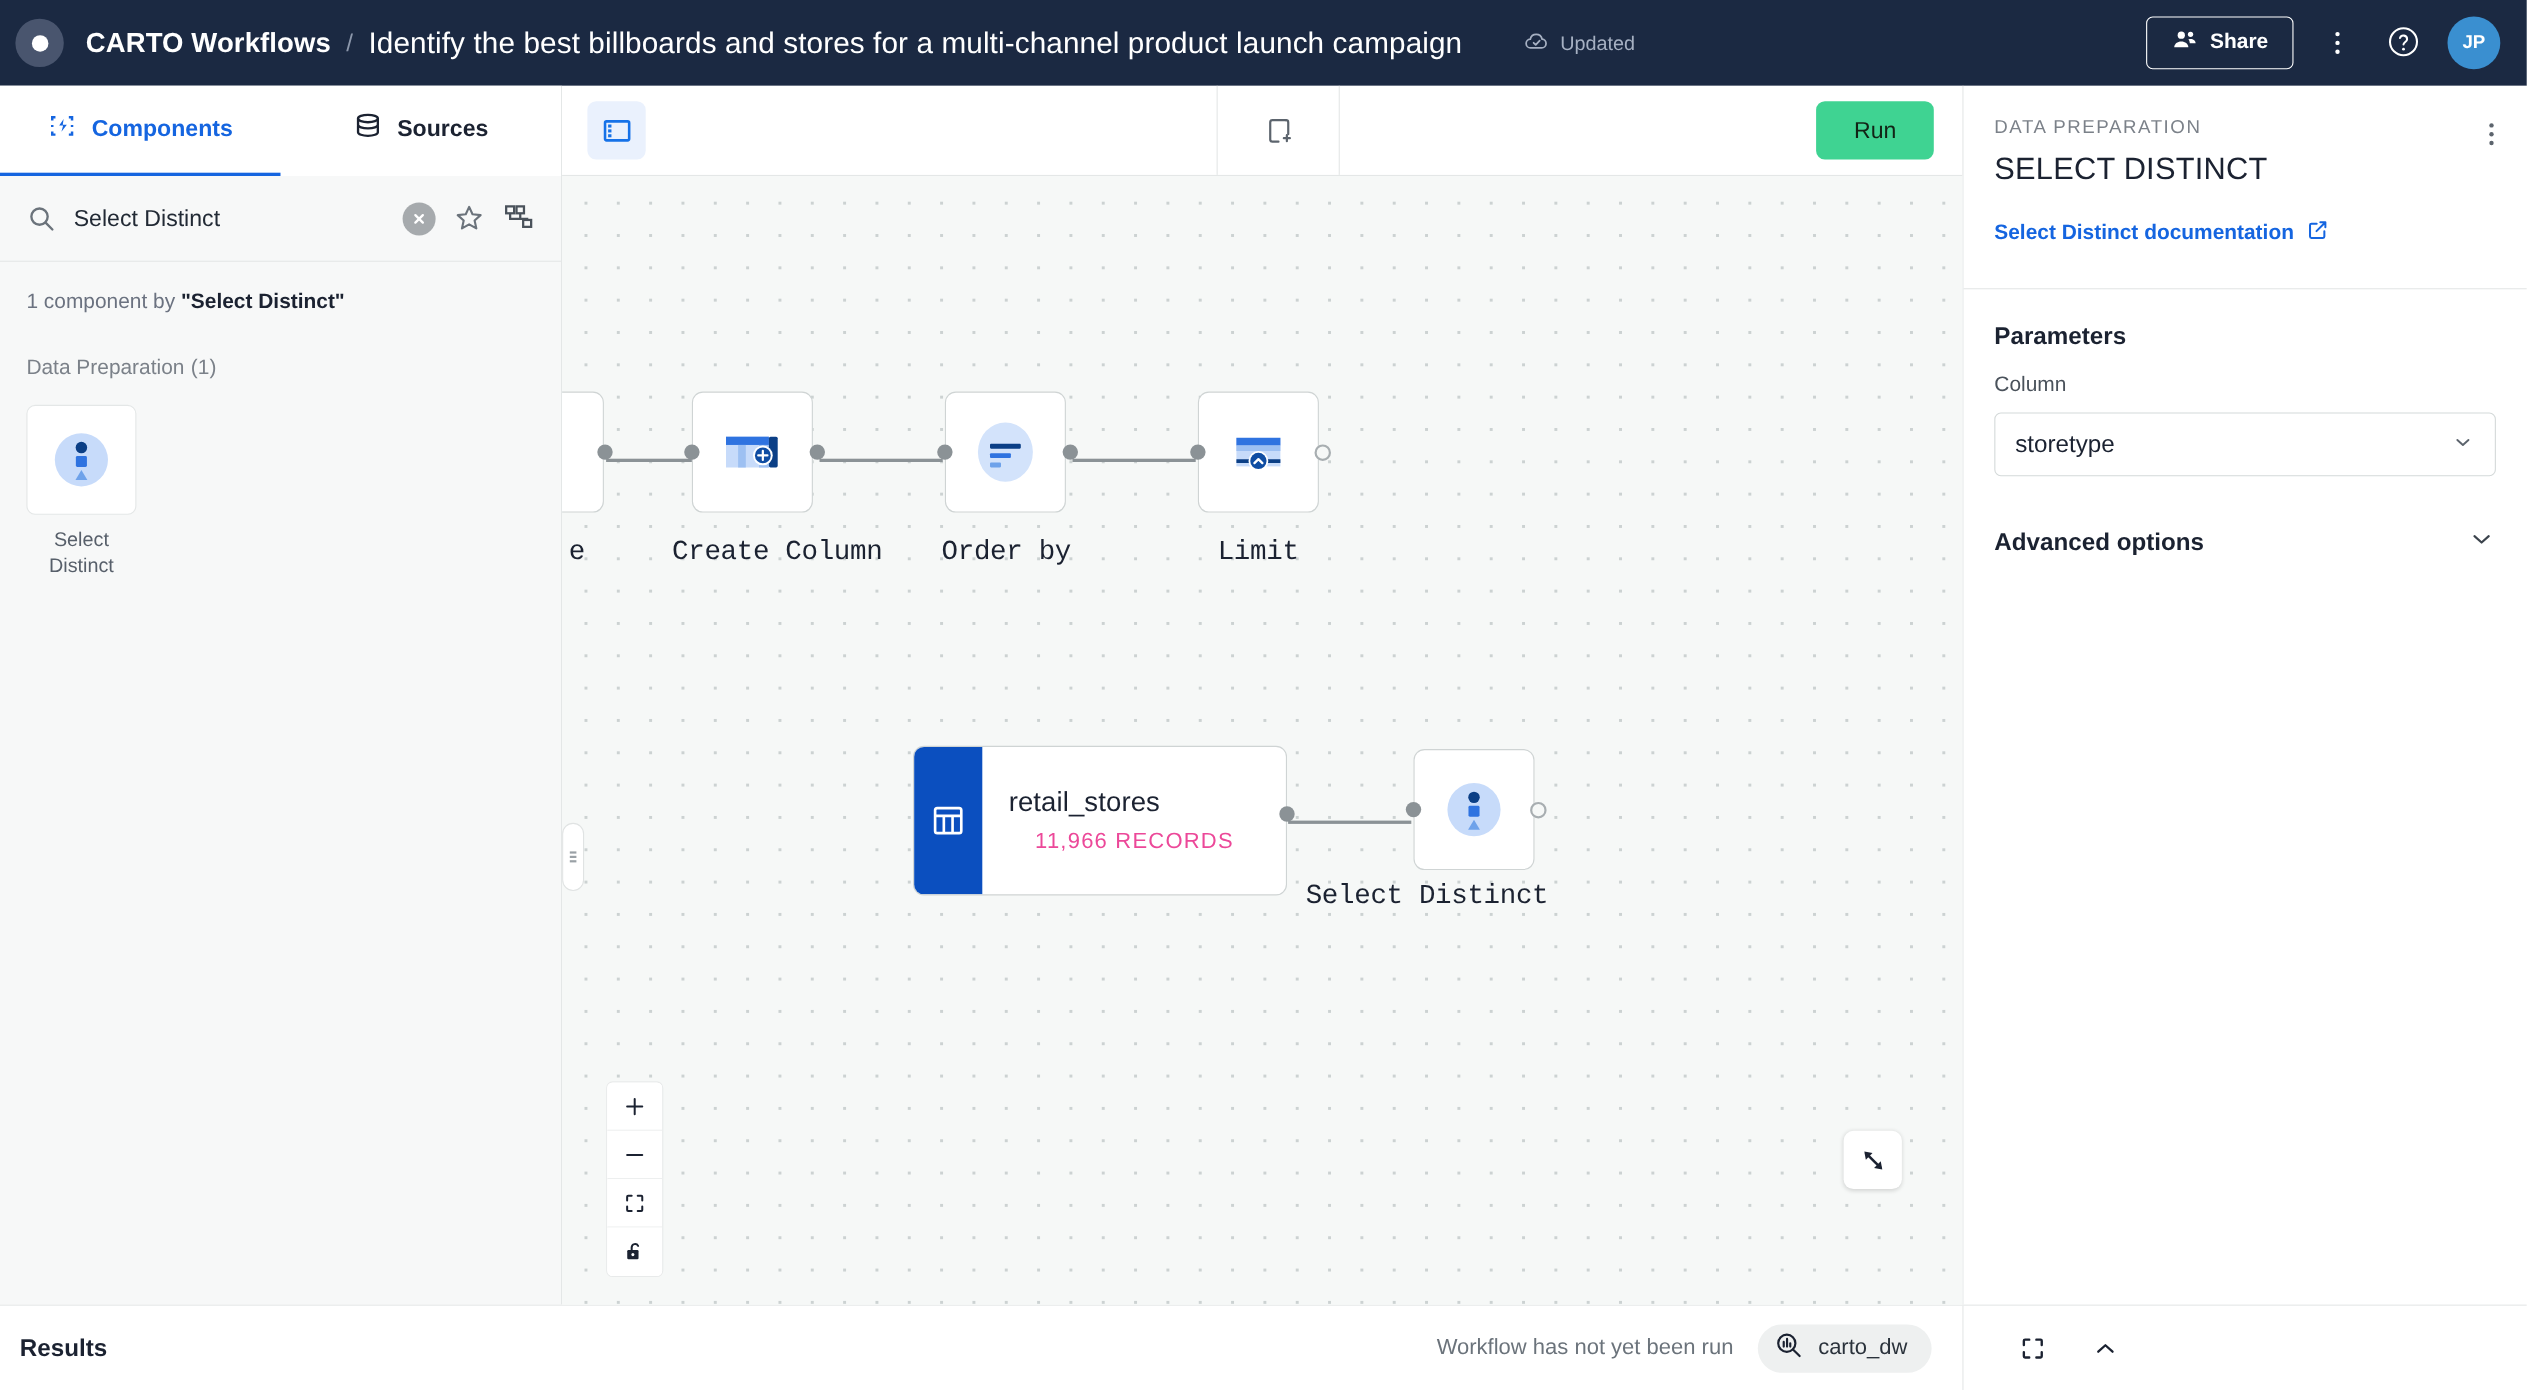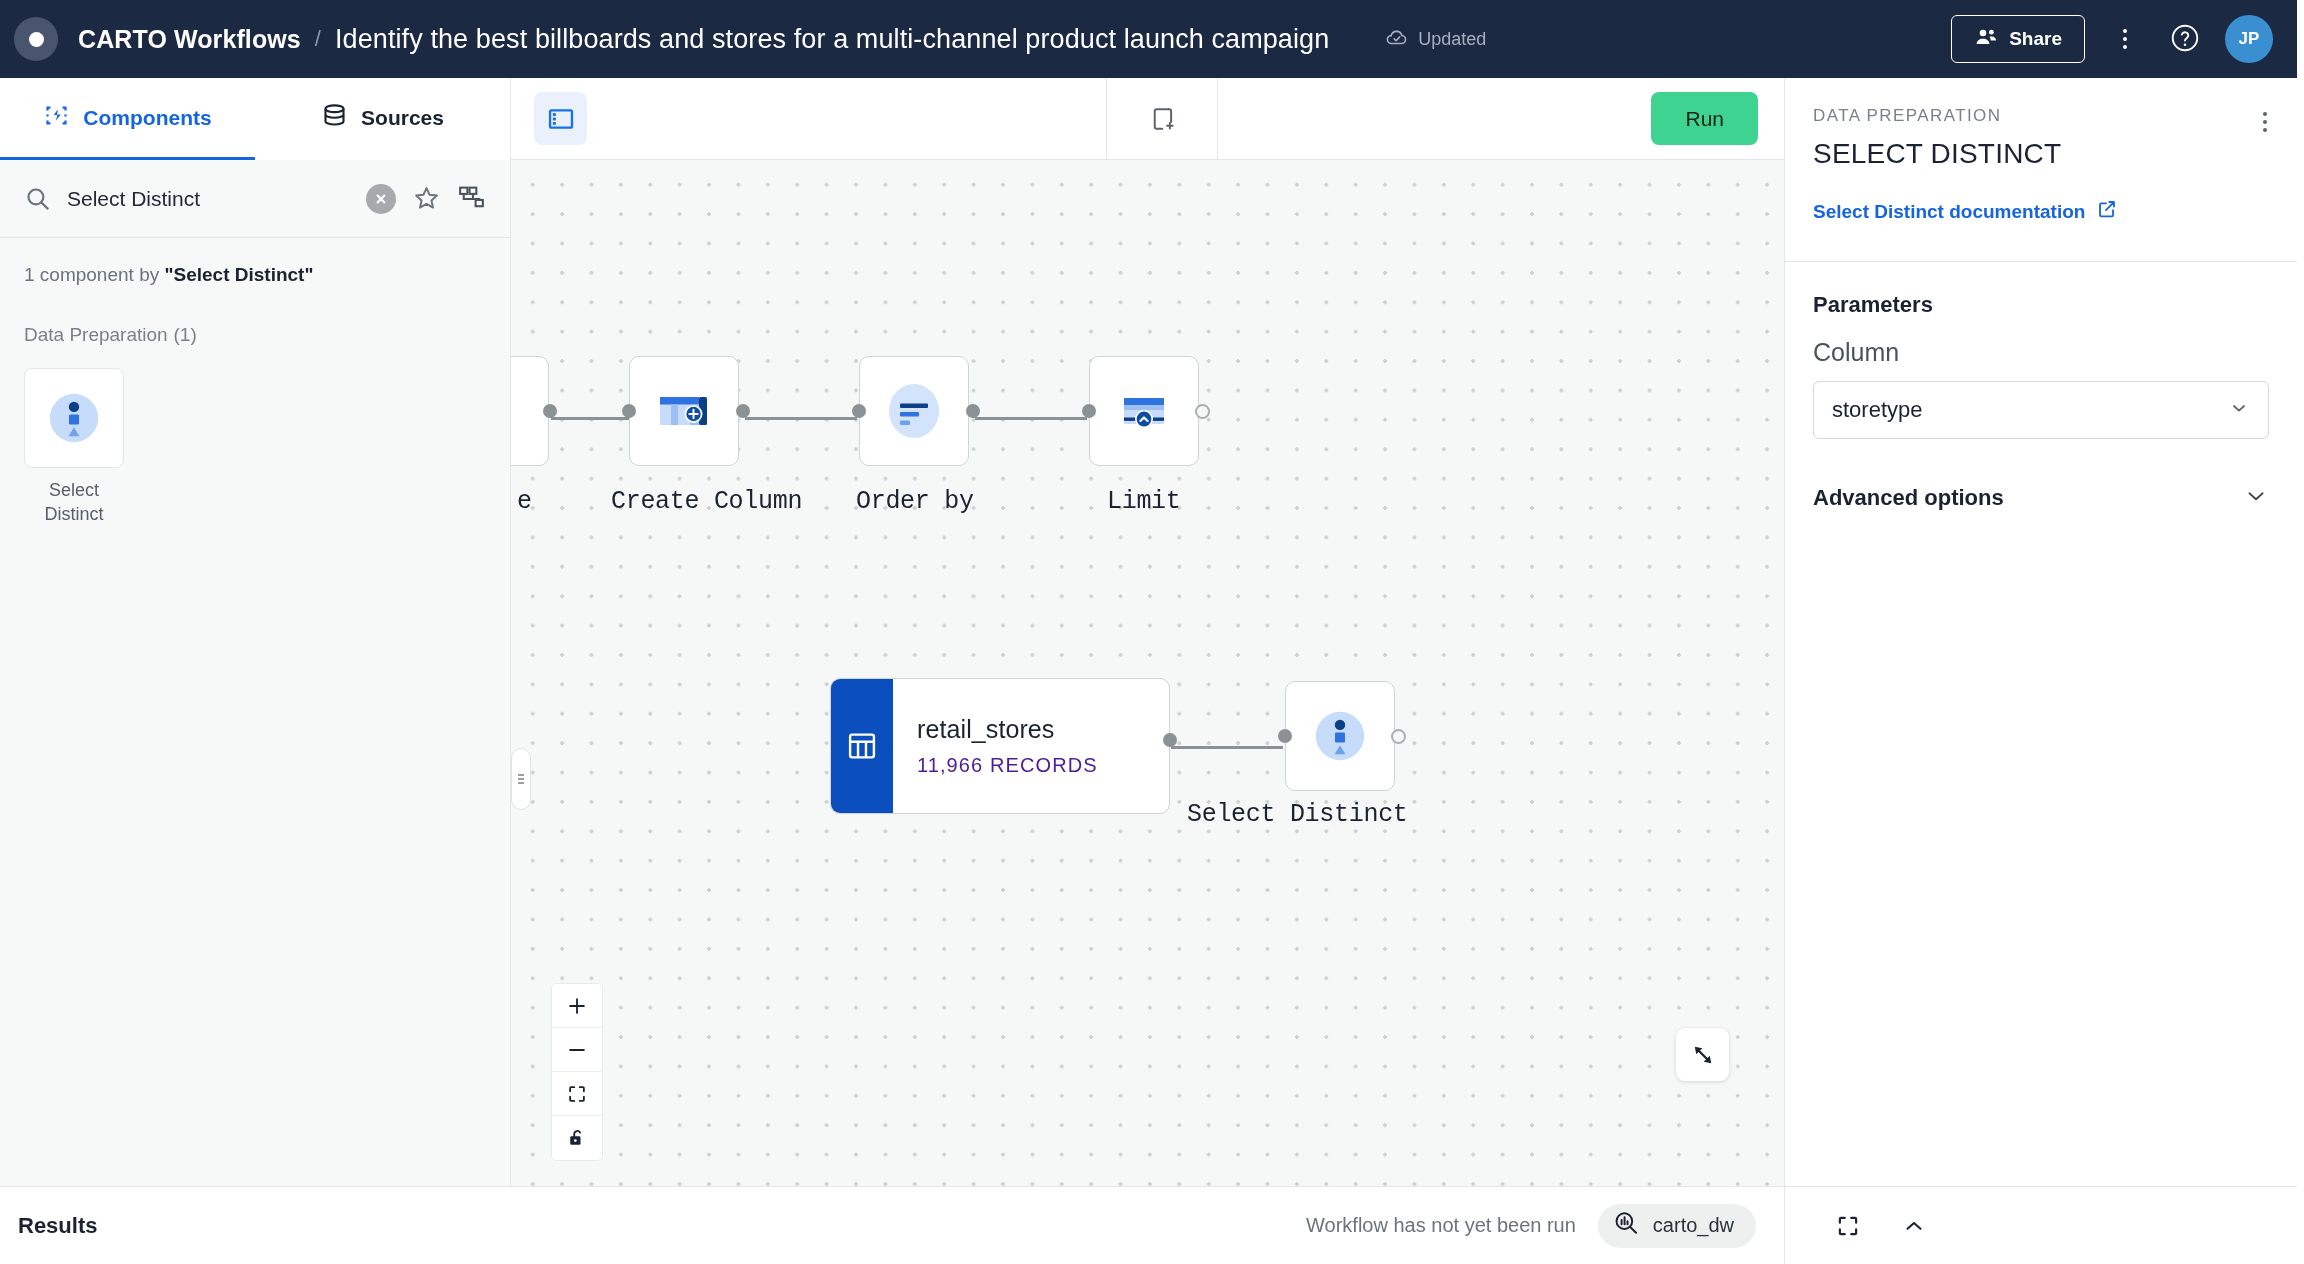--- a/index.html
+++ b/index.html
@@ -163,21 +163,21 @@
     position: absolute; width: 340px; height: 136px; background: #fff;
     border: 1px solid #cfd4d4; border-radius: 10px; display: flex; overflow: hidden;
     cursor: pointer;
   }
   .src-icon-box {
     width: 62px; background: #0b4fbf; display: flex; align-items: center; justify-content: center;
     flex: 0 0 62px;
   }
   .src-body { padding: 0 0 0 24px; display: flex; flex-direction: column; justify-content: center; }
   .src-name { font-size: 25px; color: #1b2231; font-weight: 400; letter-spacing: .1px; }
-  .src-records { font-size: 20px; color: #4c1d95; margin-top: 10px; letter-spacing: 1.1px; }
+  .src-records { font-size: 20px; color: #ec4899; margin-top: 10px; letter-spacing: 1.1px; margin-left: 24px; }
 
   
   .zoom-controls {
     position: absolute; left: 40px; bottom: 25px; width: 52px;
     background: #fff; border: 1px solid #e8eaea; border-radius: 6px; overflow: hidden;
     display: flex; flex-direction: column;
   }
   .zoom-controls button {
     height: 44px; border: none; border-bottom: 1px solid #eceeee; background: #fff;
     display: flex; align-items: center; justify-content: center; cursor: pointer; padding: 0;
@@ -201,21 +201,21 @@
      background: none; border: none; color: #5c646d; padding: 8px; }
   .rp-desc {
     padding: 0 28px; margin-top: 30px; font-size: 21px; line-height: 1.52; color: #6b737b;
   }
   .rp-doclink {
     padding: 0 28px; margin-top: 28px; display: inline-flex; align-items: center; gap: 11px;
     color: #1565e0; font-size: 19px; font-weight: 700; text-decoration: none; cursor: pointer;
   }
   .rp-divider { height: 1px; background: #e4e7e7; margin: 36px 0 0 0; }
   .rp-section-title { padding: 30px 28px 0 28px; font-size: 22px; font-weight: 700; color: #1b2231; }
-  .rp-field-label { padding: 20px 28px 0 28px; font-size: 25px; color: #4a525b; }
+  .rp-field-label { padding: 20px 28px 0 28px; font-size: 19px; color: #4a525b; }
   .rp-select-wrap { padding: 14px 28px 0 28px; }
   .rp-select {
     height: 58px; border: 1px solid #d4d9d9; border-radius: 6px; display: flex;
     align-items: center; padding: 0 18px; cursor: pointer; background: #fff;
   }
   .rp-select-val { flex: 1; font-size: 22px; color: #1b2231; }
   .rp-accordion {
     margin-top: 44px; padding: 0 28px; display: flex; align-items: center; cursor: pointer;
   }
   .rp-accordion-label { flex: 1; font-size: 22px; font-weight: 700; color: #1b2231; }

